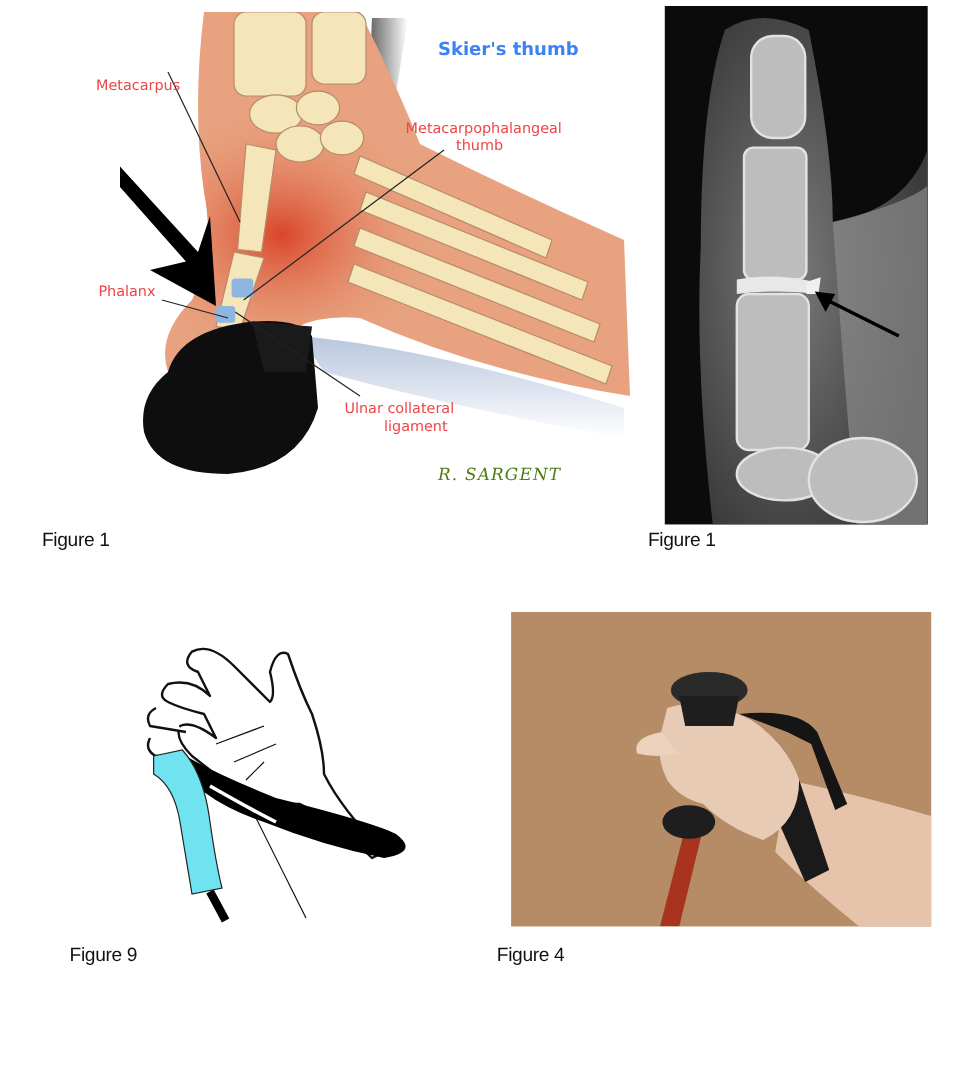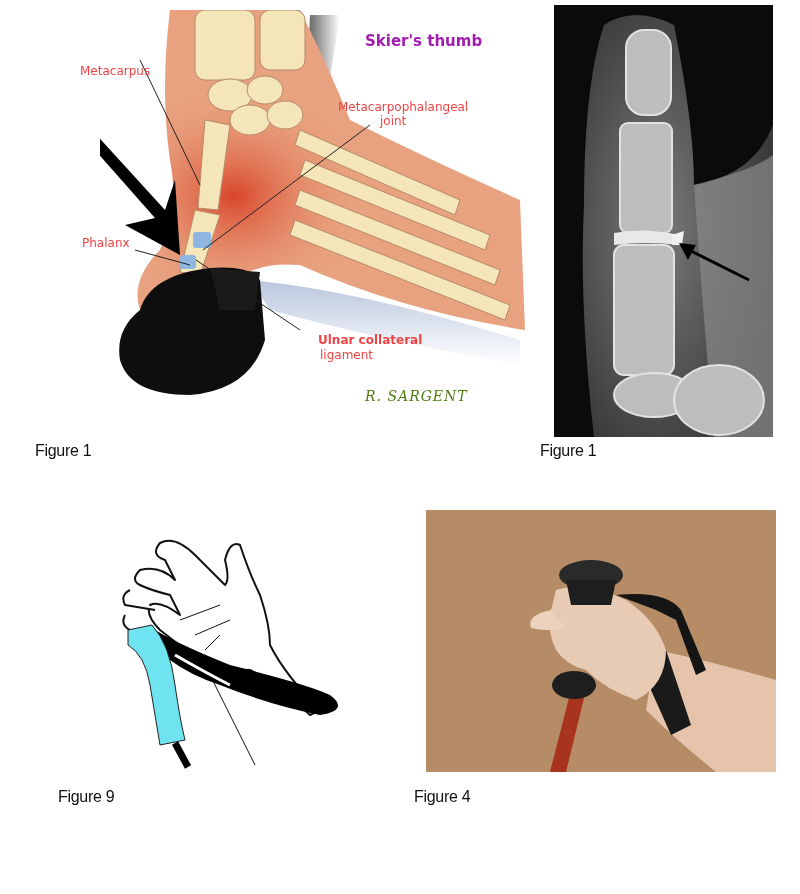--- a/index.html
+++ b/index.html
@@ -1,21 +1,21 @@
 <!DOCTYPE html>
 <html><head>
 <meta charset="utf-8">
 <style>
   html, body { margin: 0; padding: 0; background: #ffffff; }
   body { width: 800px; height: 894px; position: relative; overflow: hidden; font-family: "Liberation Sans", sans-serif; }
   .abs { position: absolute; }
   .caption { position: absolute; font-family: "Liberation Sans", sans-serif; font-size: 16px; color: #111; letter-spacing: -0.3px; }
   .fig1 { left: 100px; top: 10px; width: 440px; height: 410px; }
   .fig1 .label { position: absolute; font-family: "DejaVu Sans", sans-serif; font-size: 12px; color: #ef4444; text-align: center; line-height: 14px; }
-  .fig1 .title { position: absolute; font-family: "DejaVu Sans", sans-serif; font-size: 15px; font-weight: bold; color: #a21caf; }
+  .fig1 .title { position: absolute; font-family: "DejaVu Sans", sans-serif; font-size: 15px; font-weight: bold; color: #3b82f6; }
   .fig1 .sig { position: absolute; font-family: "DejaVu Serif", serif; font-size: 14px; color: #4d7c0f; letter-spacing: 1px; font-style: italic; }
   .fig2 { left: 554px; top: 5px; width: 219px; height: 432px; background: #0b0b0b; overflow: hidden; }
   .fig3 { left: 120px; top: 535px; width: 220px; height: 235px; }
   .fig4 { left: 426px; top: 510px; width: 350px; height: 262px; background: #b58c66; overflow: hidden; }
 </style>
 </head>
 <body>
 
 <div class="abs fig1">
   <svg width="440" height="410" viewBox="0 0 440 410">
@@ -70,23 +70,23 @@
     <g stroke="#222" stroke-width="1">
       <line x1="40" y1="50" x2="100" y2="175"></line>
       <line x1="270" y1="115" x2="103" y2="240"></line>
       <line x1="35" y1="240" x2="90" y2="255"></line>
       <line x1="96" y1="250" x2="200" y2="320"></line>
     </g>
   </svg>
   <span class="title" style="left:265px; top:22px;">Skier's thumb</span>
   <span class="label" style="left:-20px; top:54px;">Metacarpus</span>
   <span class="label" style="left:238px; top:90px;">Metacarpophalangeal</span>
-  <span class="label" style="left:280px; top:104px;">joint</span>
+  <span class="label" style="left:280px; top:104px;">thumb</span>
   <span class="label" style="left:-18px; top:226px;text-align:center;">Phalanx</span>
-  <span class="label" style="left:218px; top:323px;font-weight:bold;">Ulnar collateral</span>
+  <span class="label" style="left:187px; top:323px;">Ulnar collateral</span>
   <span class="label" style="left:220px; top:338px;">ligament</span>
   <span class="sig" style="left:265px; top:378px;">R. SARGENT</span>
 </div>
 <div class="caption" style="left:35px; top:442px;">Figure 1</div>
 
 <div class="abs fig2">
   <svg width="219" height="432" viewBox="0 0 219 432">
     <defs>
       <radialGradient id="softtissue" cx="0.4" cy="0.5" r="0.6">
         <stop offset="0" stop-color="#7a7a7a"></stop>

